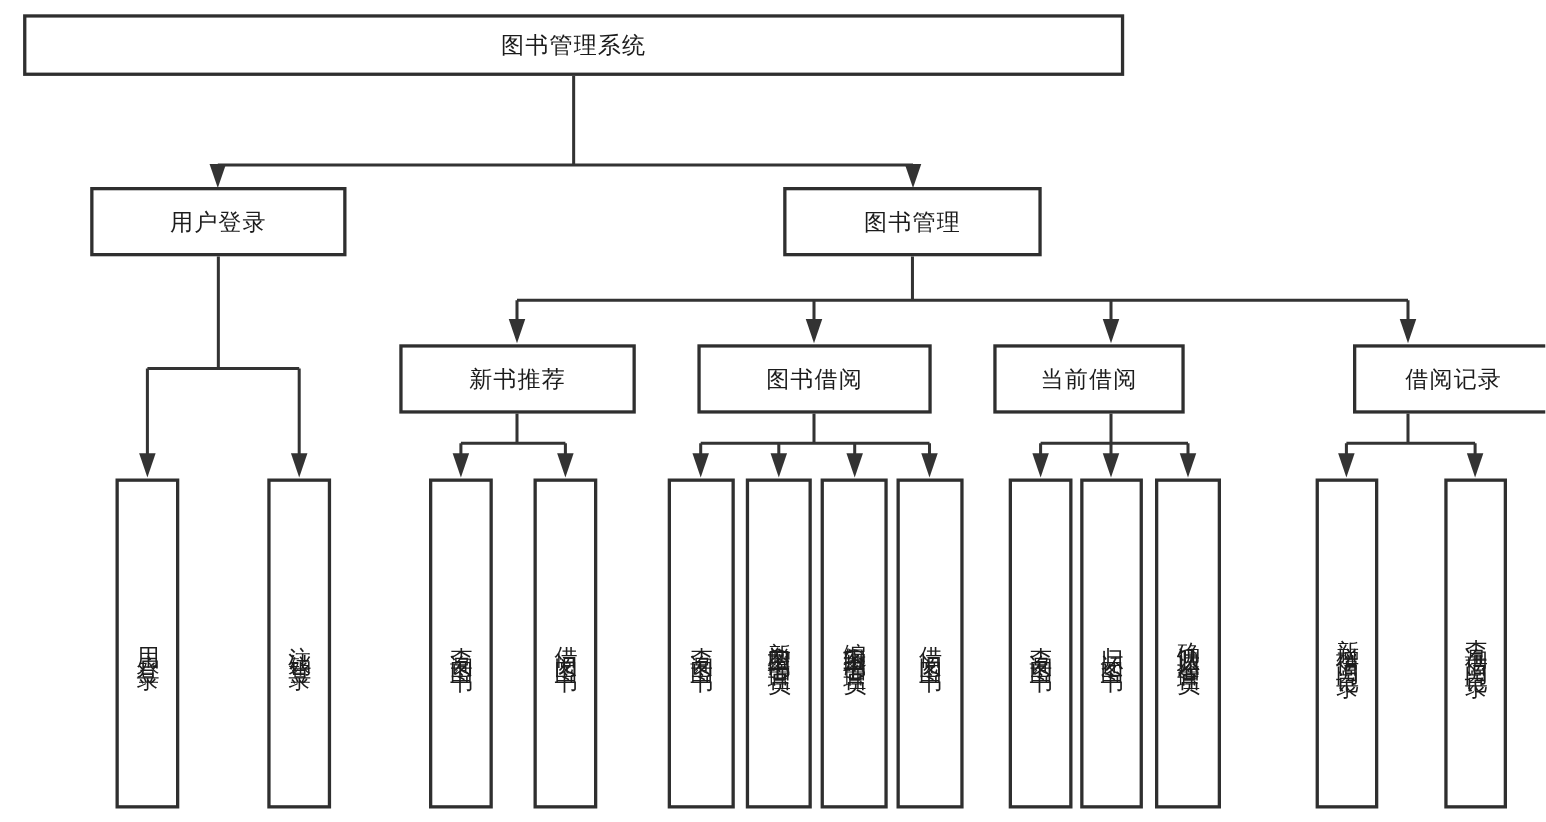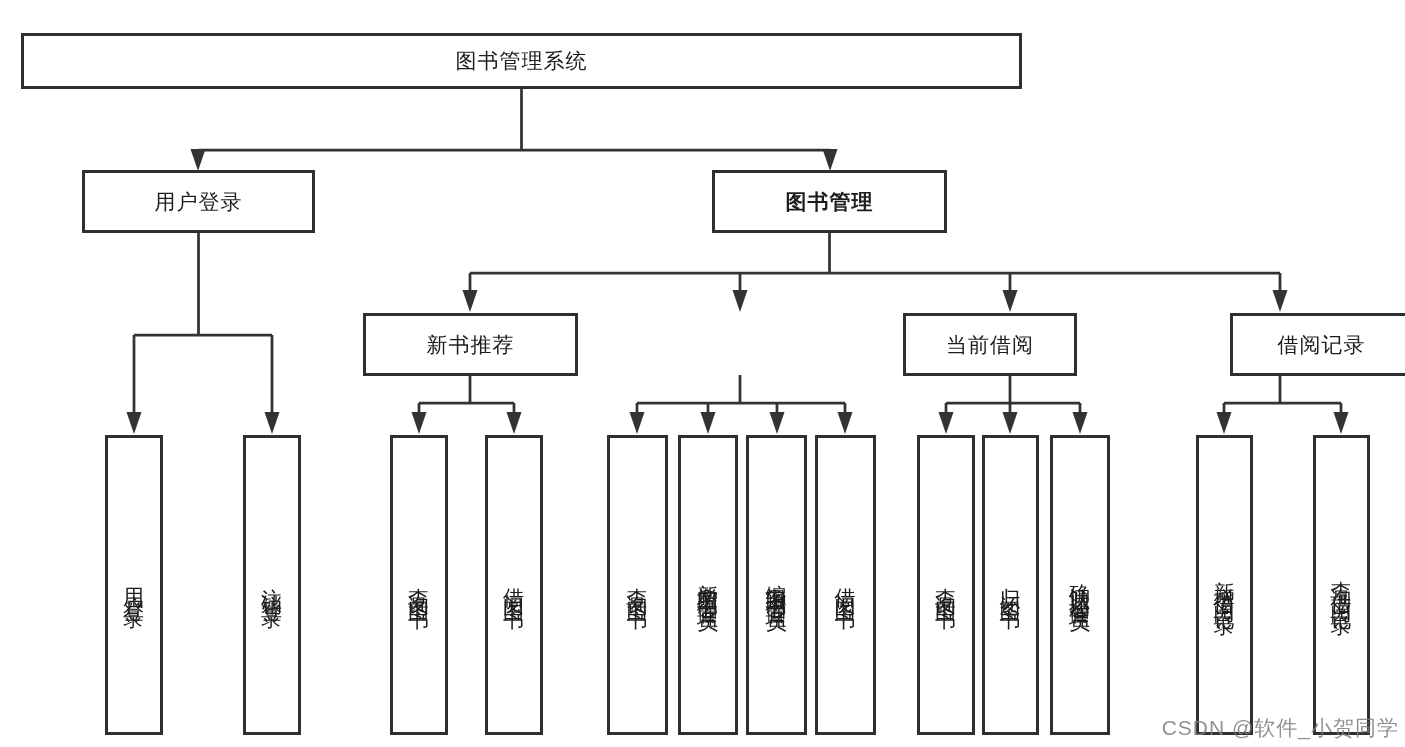--- a/index.html
+++ b/index.html
@@ -39,24 +39,24 @@
   }
   #watermark{
     position:absolute;
     right:6px;bottom:5px;
     font-size:21px;
     color:rgba(125,125,132,0.85);
     z-index:3;
     letter-spacing:1px;
   }
   
-  #n-root{left:21px;top:13px;width:1001px;height:56px;margin-top:20px;}
+  #n-root{left:21px;top:13px;width:1001px;height:56px;}
   
   #n-login{left:82px;top:170px;width:233px;height:63px;}
-  #n-mgmt{left:712px;top:170px;width:235px;height:63px;font-weight:bold;}
+  #n-mgmt{left:712px;top:170px;width:235px;height:63px;}
   
   #n-newbook{left:363px;top:313px;width:215px;height:63px;justify-content:center;}
   #n-borrow{left:634px;top:313px;width:213px;height:63px;}
   #n-current{left:903px;top:313px;width:174px;height:63px;}
   #n-record{left:1230px;top:313px;width:183px;height:63px;}
   
   #lf-login-1{left:105px;top:435px;width:58px;height:300px;}
   #lf-login-2{left:243px;top:435px;width:58px;height:300px;}
   #lf-nb-1{left:390px;top:435px;width:58px;height:300px;}
   #lf-nb-2{left:485px;top:435px;width:58px;height:300px;}
@@ -127,20 +127,23 @@
   <div id="n-login" class="node">
     <span>用户登录</span>
   </div>
   <div id="n-mgmt" class="node">
     <span>图书管理</span>
   </div>
 
   <div id="n-newbook" class="node">
     <span>新书推荐</span>
   </div>
+  <div id="n-borrow" class="node">
+    <span>图书借阅</span>
+  </div>
   <div id="n-current" class="node">
     <span>当前借阅</span>
   </div>
   <div id="n-record" class="node">
     <span>借阅记录</span>
   </div>
 
   <div id="lf-login-1" class="leaf">
     <span>用户登录</span>
   </div>
@@ -178,15 +181,14 @@
     <span>确认归还（管理员）</span>
   </div>
 
   <div id="lf-br-1" class="leaf">
     <span>新增借阅记录</span>
   </div>
   <div id="lf-br-2" class="leaf">
     <span>查询借阅记录</span>
   </div>
 
-  <div id="watermark">CSDN @软件_小贺同学</div>
 
 </div>
 
 </body></html>

